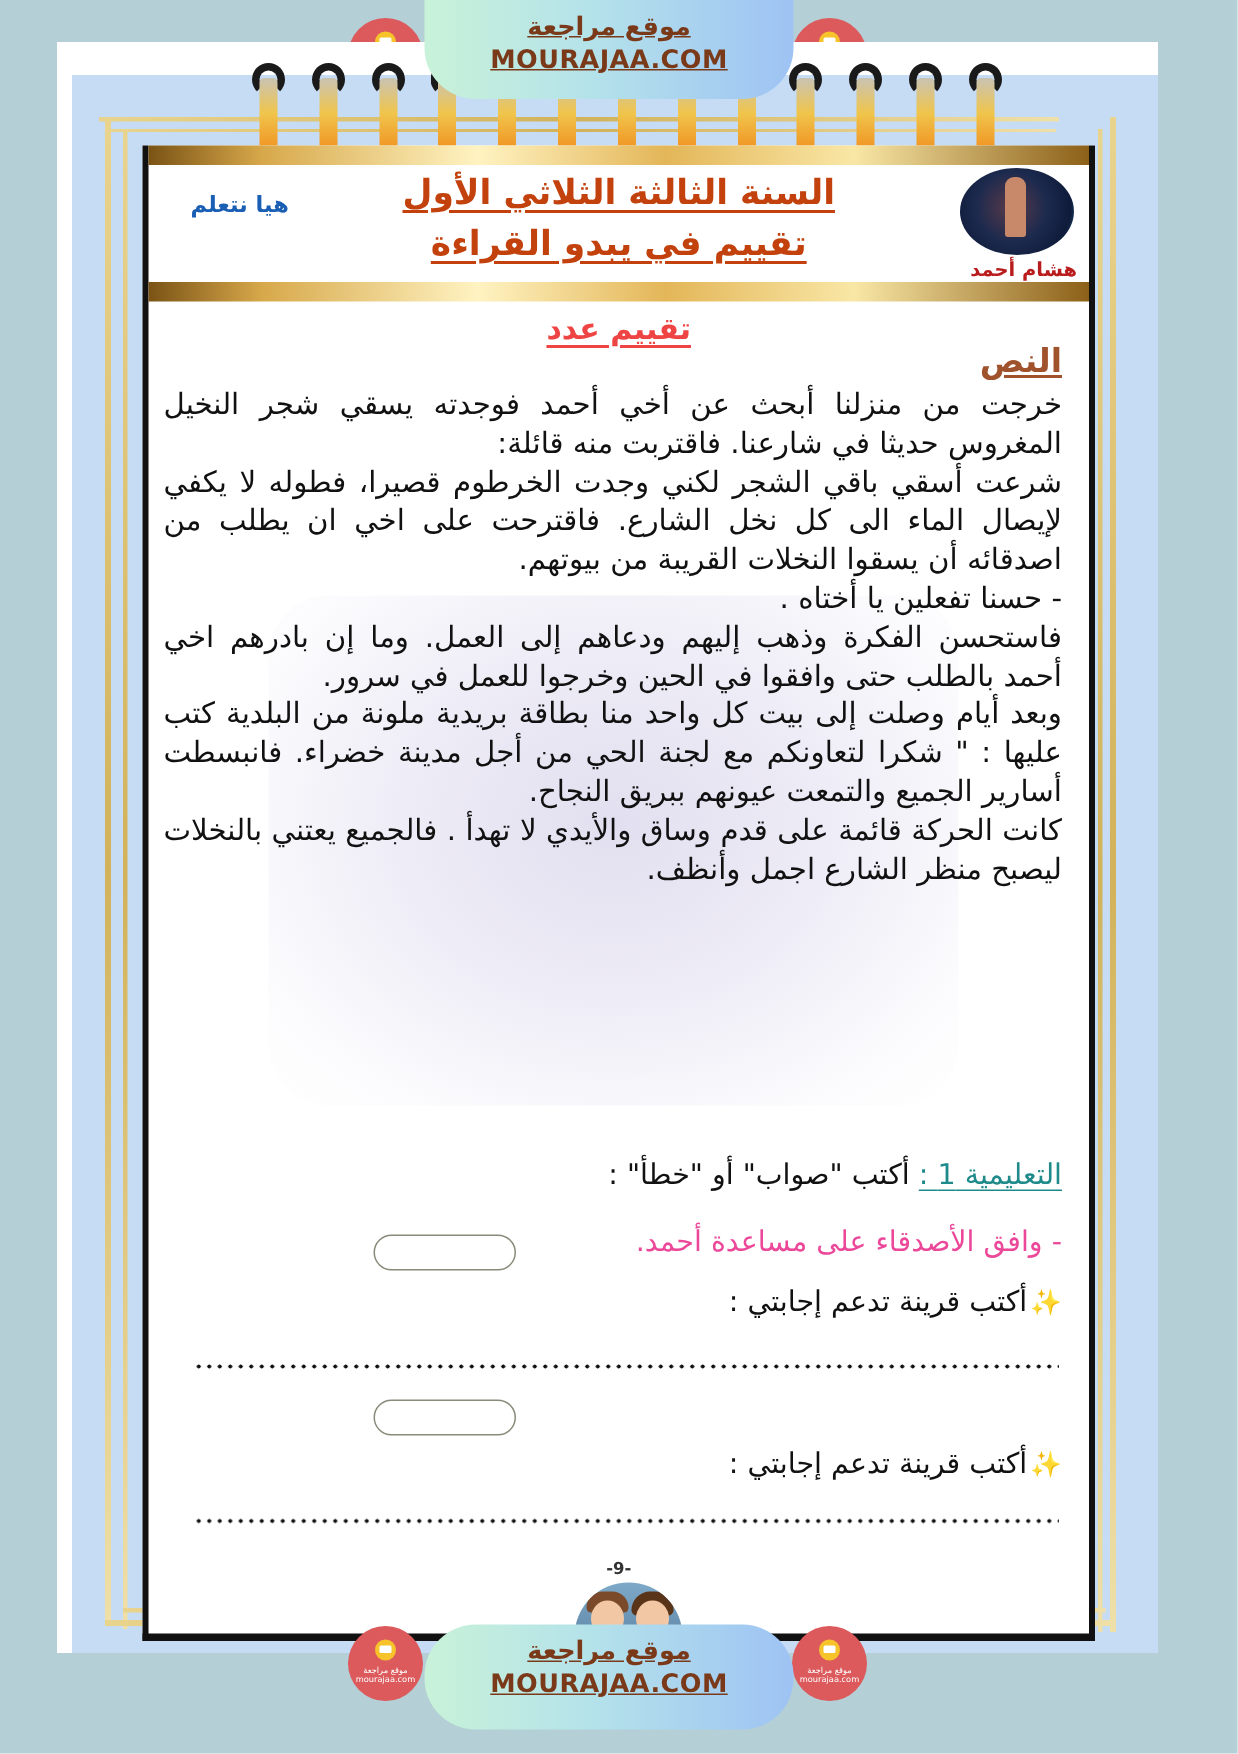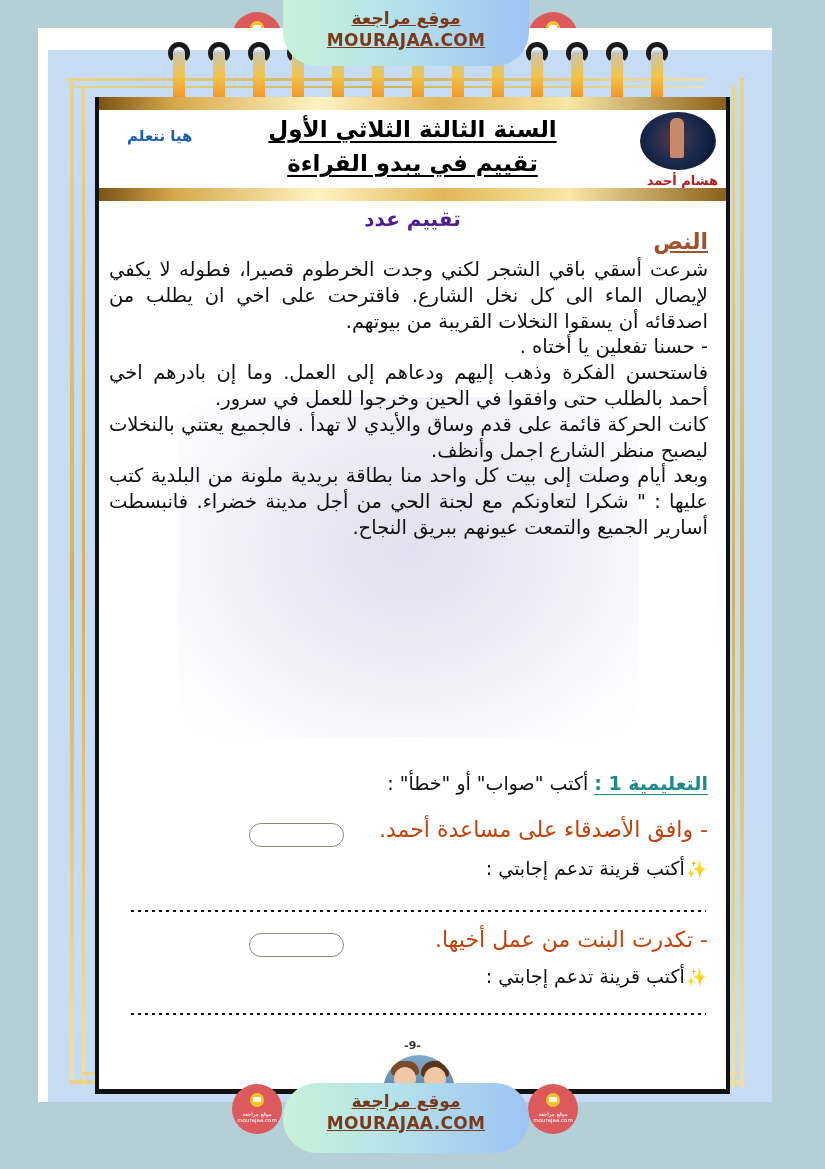--- a/index.html
+++ b/index.html
@@ -44,42 +44,42 @@
     border-right: 4px solid #111; border-bottom: 5px solid #111; border-left: 4px solid #111;
   }
   .gold-bar {
     position: absolute; left: 0; width: 100%; height: 13px;
     background: linear-gradient(90deg, #7a5315 0%, #d7a84a 12%, #fff3c2 35%, #e3b658 55%, #f9e7a6 75%, #8c6018 100%);
   }
 
   .header { position: absolute; left: 0; top: 13px; width: 100%; height: 78px; }
   .title-line {
     position: absolute; width: 100%; text-align: center; direction: rtl;
-    font-weight: bold; font-size: 23px; color: #000000;
+    font-weight: bold; font-size: 23px; color: #c2410c;
     text-decoration: underline; text-underline-offset: 4px;
   }
   .logo-left {
     position: absolute; left: 28px; top: 17px; color: #1a5fb4; font-weight: bold; font-size: 15px; direction: rtl;
   }
   .avatar {
     position: absolute; right: 10px; top: 2px; width: 76px; height: 58px; border-radius: 50%;
     background: radial-gradient(circle at 45% 45%, #5a3a4a 0%, #1c2a4e 45%, #0f1b3a 75%, #2a7fa8 100%);
     overflow: hidden;
   }
   .avatar .fig {
     position: absolute; left: 30px; top: 6px; width: 14px; height: 40px; background: #c8896a; border-radius: 6px 6px 2px 2px;
   }
   .avatar-name {
     position: absolute; right: 8px; top: 63px; color: #b91c1c; font-weight: bold; font-size: 13px; direction: rtl;
   }
 
   .eval-title {
     position: absolute; left: 0; width: 100%; top: 110px; text-align: center;
-    font-weight: bold; font-size: 20px; color: #4c1d95; direction: rtl;
-    text-underline-offset: 4px;
+    font-weight: bold; font-size: 20px; color: #ef4444; direction: rtl;
+    text-decoration: underline; text-underline-offset: 4px;
   }
   .text-heading {
     position: absolute; right: 18px; top: 132px; color: #a0522d; font-weight: bold; font-size: 22px;
     text-decoration: underline; direction: rtl;
   }
 
   .watermark {
     position: absolute; left: 80px; top: 300px; width: 460px; height: 340px; border-radius: 40px;
     background: radial-gradient(ellipse at 50% 45%, rgba(150,140,200,0.28) 0%, rgba(180,170,215,0.22) 45%, rgba(220,220,240,0.10) 80%, rgba(255,255,255,0) 100%);
   }
@@ -87,23 +87,23 @@
   .body-text {
     position: absolute; right: 18px; left: 10px; top: 160px;
     direction: rtl; text-align: justify; text-align-last: right;
     font-size: 19.5px; line-height: 25.8px; color: #111; font-weight: 500;
   }
   .body-text p { margin: 0; }
 
   .instruction {
     position: absolute; right: 18px; top: 675px; direction: rtl; font-size: 19px; color: #111;
   }
-  .instruction .lbl { color: #1f8a8a; font-weight: bold; text-decoration: underline; text-underline-offset: 4px; }
-
-  .q-row { position: absolute; right: 18px; direction: rtl; font-size: 22px; color: #c2410c; }
+  .instruction .lbl { color: #1f8a8a; font-weight: normal; text-decoration: underline; text-underline-offset: 4px; }
+
+  .q-row { position: absolute; right: 18px; direction: rtl; font-size: 19px; color: #ec4899; }
   .answer-box {
     position: absolute; width: 95px; height: 24px; border-radius: 12px;
     border: 1.5px solid #8a8a7a; background: #fff;
   }
   .hint { position: absolute; right: 18px; direction: rtl; font-size: 19px; color: #111; }
   .sparkle { color: #e7b82c; font-size: 17px; margin-left: 2px; }
   .dots {
     position: absolute; left: 30px; right: 20px; height: 6px;
     background-image: radial-gradient(circle, #111 1.2px, transparent 1.5px);
     background-size: 7px 6px; background-repeat: repeat-x;
@@ -234,40 +234,40 @@
     <div class="avatar-name">هشام أحمد</div>
   </div>
   <div class="gold-bar" style="top:91px;"></div>
 
   <div class="eval-title">تقييم عدد</div>
   <div class="text-heading">النص</div>
 
   <div class="watermark"></div>
 
   <div class="body-text">
+    <p>خرجت من منزلنا أبحث عن أخي أحمد فوجدته يسقي شجر النخيل المغروس حديثا في شارعنا. فاقتربت منه قائلة:</p>
     <p>شرعت أسقي باقي الشجر لكني وجدت الخرطوم قصيرا، فطوله لا يكفي لإيصال الماء الى كل نخل الشارع. فاقترحت على اخي ان يطلب من اصدقائه أن يسقوا النخلات القريبة من بيوتهم.</p>
     <p>- حسنا تفعلين يا أختاه .</p>
     <p>فاستحسن الفكرة وذهب إليهم ودعاهم إلى العمل. وما إن بادرهم اخي أحمد بالطلب حتى وافقوا في الحين وخرجوا للعمل في سرور.</p>
+    <p>وبعد أيام وصلت إلى بيت كل واحد منا بطاقة بريدية ملونة من البلدية كتب عليها : " شكرا لتعاونكم مع لجنة الحي من أجل مدينة خضراء. فانبسطت أسارير الجميع والتمعت عيونهم ببريق النجاح.</p>
     <p>كانت الحركة قائمة على قدم وساق والأيدي لا تهدأ . فالجميع يعتني بالنخلات ليصبح منظر الشارع اجمل وأنظف.</p>
-    <p>وبعد أيام وصلت إلى بيت كل واحد منا بطاقة بريدية ملونة من البلدية كتب عليها : " شكرا لتعاونكم مع لجنة الحي من أجل مدينة خضراء. فانبسطت أسارير الجميع والتمعت عيونهم ببريق النجاح.</p>
   </div>
 
   <div class="instruction">
     <span class="lbl">التعليمية 1 :</span>
     <span>أكتب "صواب" أو "خطأ" :</span>
   </div>
 
   <div class="q-row" style="top:720px;">- وافق الأصدقاء على مساعدة أحمد.</div>
   <div class="answer-box" style="left:150px; top:726px;"></div>
   <div class="hint" style="top:760px;">
     <span class="sparkle">✨</span><span>أكتب قرينة تدعم إجابتي :</span>
   </div>
   <div class="dots" style="top:811px;"></div>
 
-  <div class="q-row" style="top:830px;">- تكدرت البنت من عمل أخيها.</div>
   <div class="answer-box" style="left:150px; top:836px;"></div>
   <div class="hint" style="top:868px;">
     <span class="sparkle">✨</span><span>أكتب قرينة تدعم إجابتي :</span>
   </div>
   <div class="dots" style="top:914px;"></div>
 
   <div class="page-num">-9-</div>
   <div class="kids">
     <span class="hair1"></span>
     <span class="hair2"></span>

